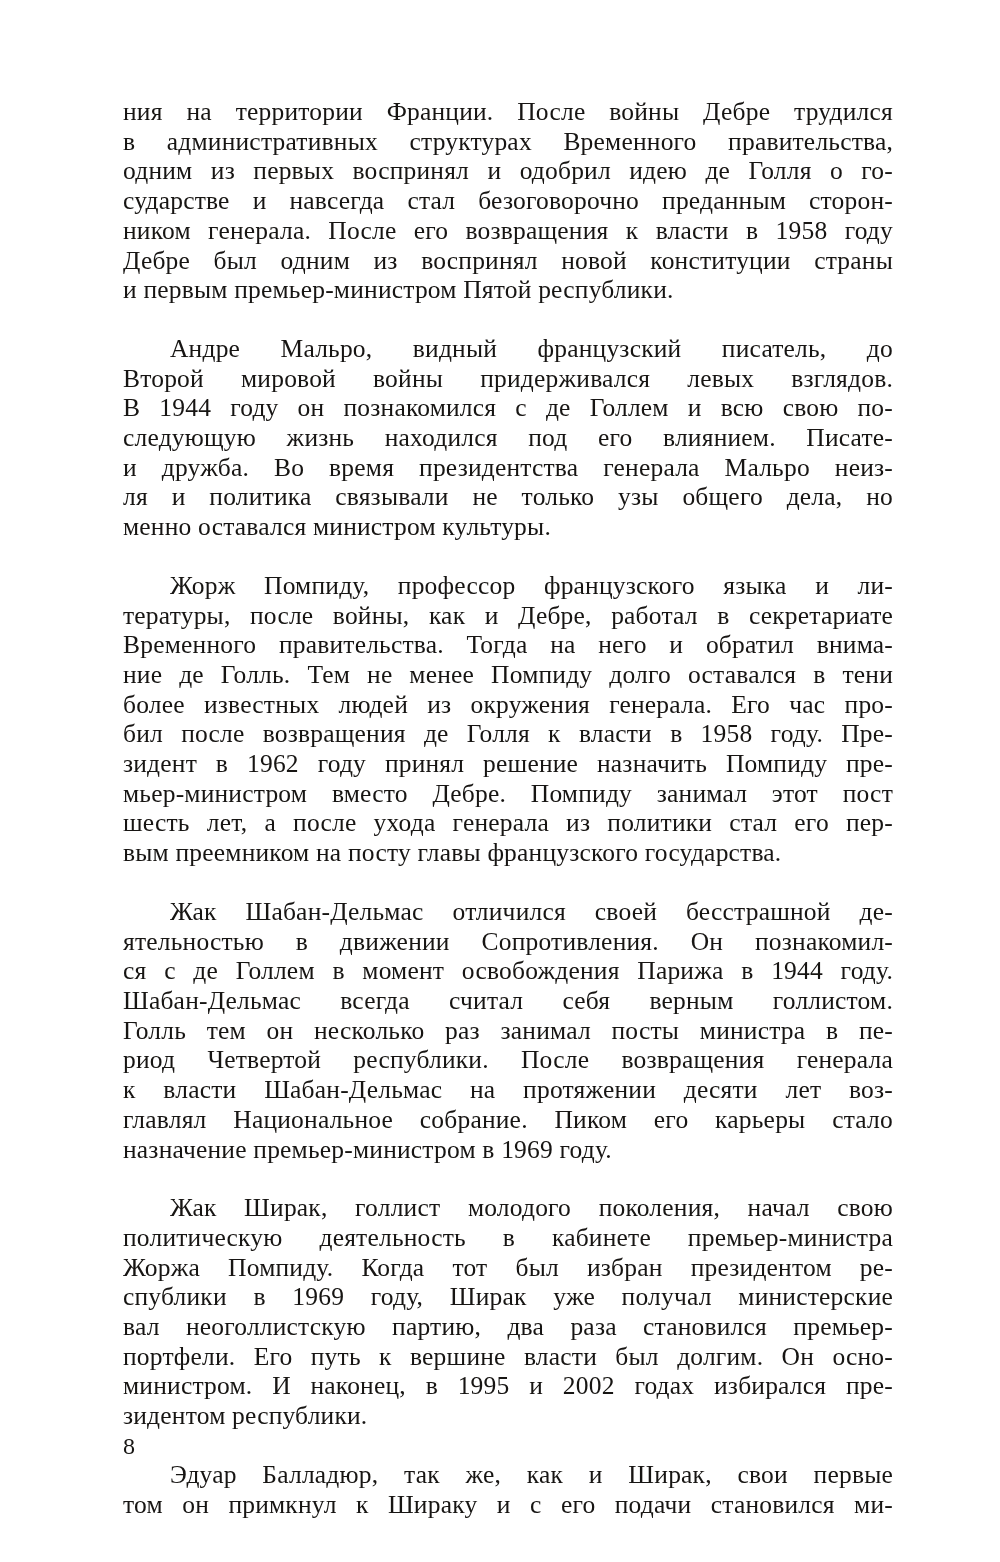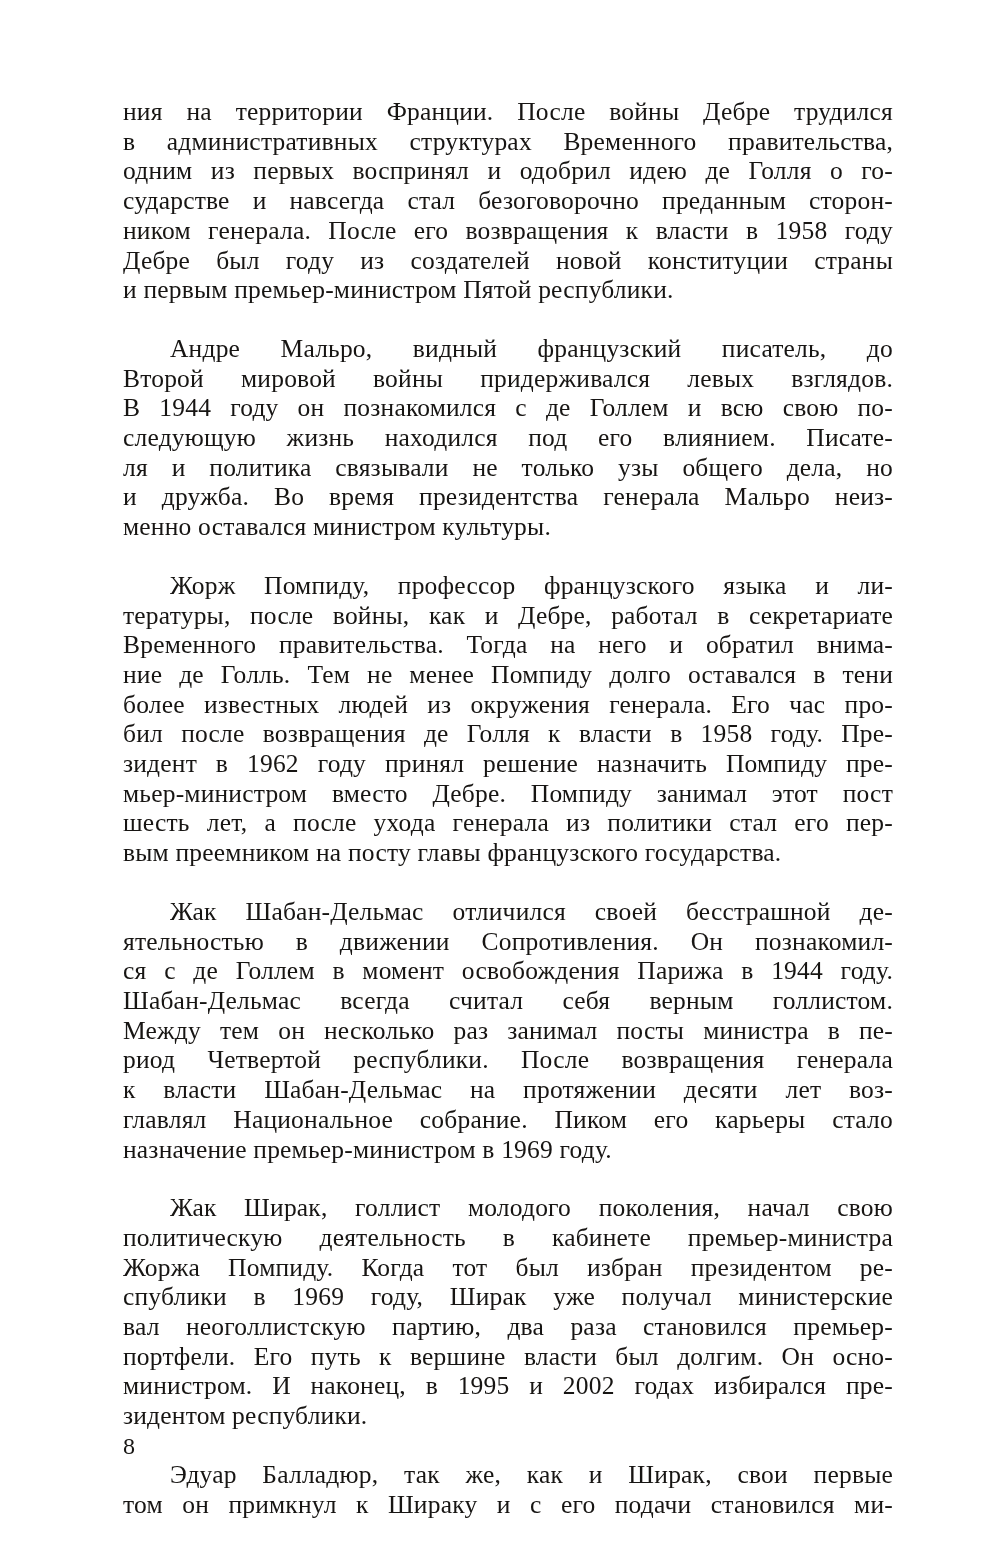--- a/index.html
+++ b/index.html
@@ -55,50 +55,50 @@
 <body>
 
 <div class="page">
   <div class="text-block" id="text-block">
       <div class="paragraph">
         <div class="line">ния на территории Франции. После войны Дебре трудился</div>
         <div class="line">в административных структурах Временного правительства,</div>
         <div class="line">одним из первых воспринял и одобрил идею де Голля о го-</div>
         <div class="line">сударстве и навсегда стал безоговорочно преданным сторон-</div>
         <div class="line">ником генерала. После его возвращения к власти в 1958 году</div>
-        <div class="line">Дебре был году из создателей новой конституции страны</div>
+        <div class="line">Дебре был одним из воспринял новой конституции страны</div>
         <div class="line last">и первым премьер-министром Пятой республики.</div>
       </div>
       <div class="paragraph">
         <div class="line indent">Андре Мальро, видный французский писатель, до</div>
         <div class="line">Второй мировой войны придерживался левых взглядов.</div>
         <div class="line">В 1944 году он познакомился с де Голлем и всю свою по-</div>
         <div class="line">следующую жизнь находился под его влиянием. Писате-</div>
+        <div class="line">и дружба. Во время президентства генерала Мальро неиз-</div>
         <div class="line">ля и политика связывали не только узы общего дела, но</div>
-        <div class="line">и дружба. Во время президентства генерала Мальро неиз-</div>
         <div class="line last">менно оставался министром культуры.</div>
       </div>
       <div class="paragraph">
         <div class="line indent">Жорж Помпиду, профессор французского языка и ли-</div>
         <div class="line">тературы, после войны, как и Дебре, работал в секретариате</div>
         <div class="line">Временного правительства. Тогда на него и обратил внима-</div>
         <div class="line">ние де Голль. Тем не менее Помпиду долго оставался в тени</div>
         <div class="line">более известных людей из окружения генерала. Его час про-</div>
         <div class="line">бил после возвращения де Голля к власти в 1958 году. Пре-</div>
         <div class="line">зидент в 1962 году принял решение назначить Помпиду пре-</div>
         <div class="line">мьер-министром вместо Дебре. Помпиду занимал этот пост</div>
         <div class="line">шесть лет, а после ухода генерала из политики стал его пер-</div>
         <div class="line last">вым преемником на посту главы французского государства.</div>
       </div>
       <div class="paragraph">
         <div class="line indent">Жак Шабан-Дельмас отличился своей бесстрашной де-</div>
         <div class="line">ятельностью в движении Сопротивления. Он познакомил-</div>
         <div class="line">ся с де Голлем в момент освобождения Парижа в 1944 году.</div>
         <div class="line">Шабан-Дельмас всегда считал себя верным голлистом.</div>
-        <div class="line">Между тем он несколько раз занимал посты министра в пе-</div>
+        <div class="line">Голль тем он несколько раз занимал посты министра в пе-</div>
         <div class="line">риод Четвертой республики. После возвращения генерала</div>
         <div class="line">к власти Шабан-Дельмас на протяжении десяти лет воз-</div>
         <div class="line">главлял Национальное собрание. Пиком его карьеры стало</div>
         <div class="line last">назначение премьер-министром в 1969 году.</div>
       </div>
       <div class="paragraph">
         <div class="line indent">Жак Ширак, голлист молодого поколения, начал свою</div>
         <div class="line">политическую деятельность в кабинете премьер-министра</div>
         <div class="line">Жоржа Помпиду. Когда тот был избран президентом ре-</div>
         <div class="line">спублики в 1969 году, Ширак уже получал министерские</div>

